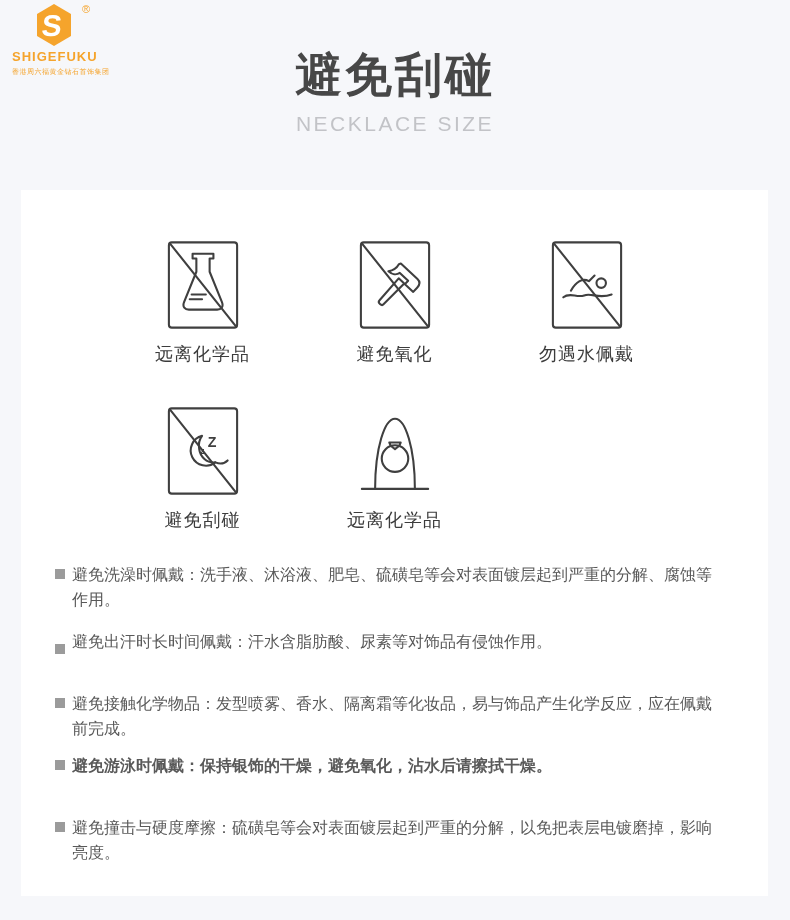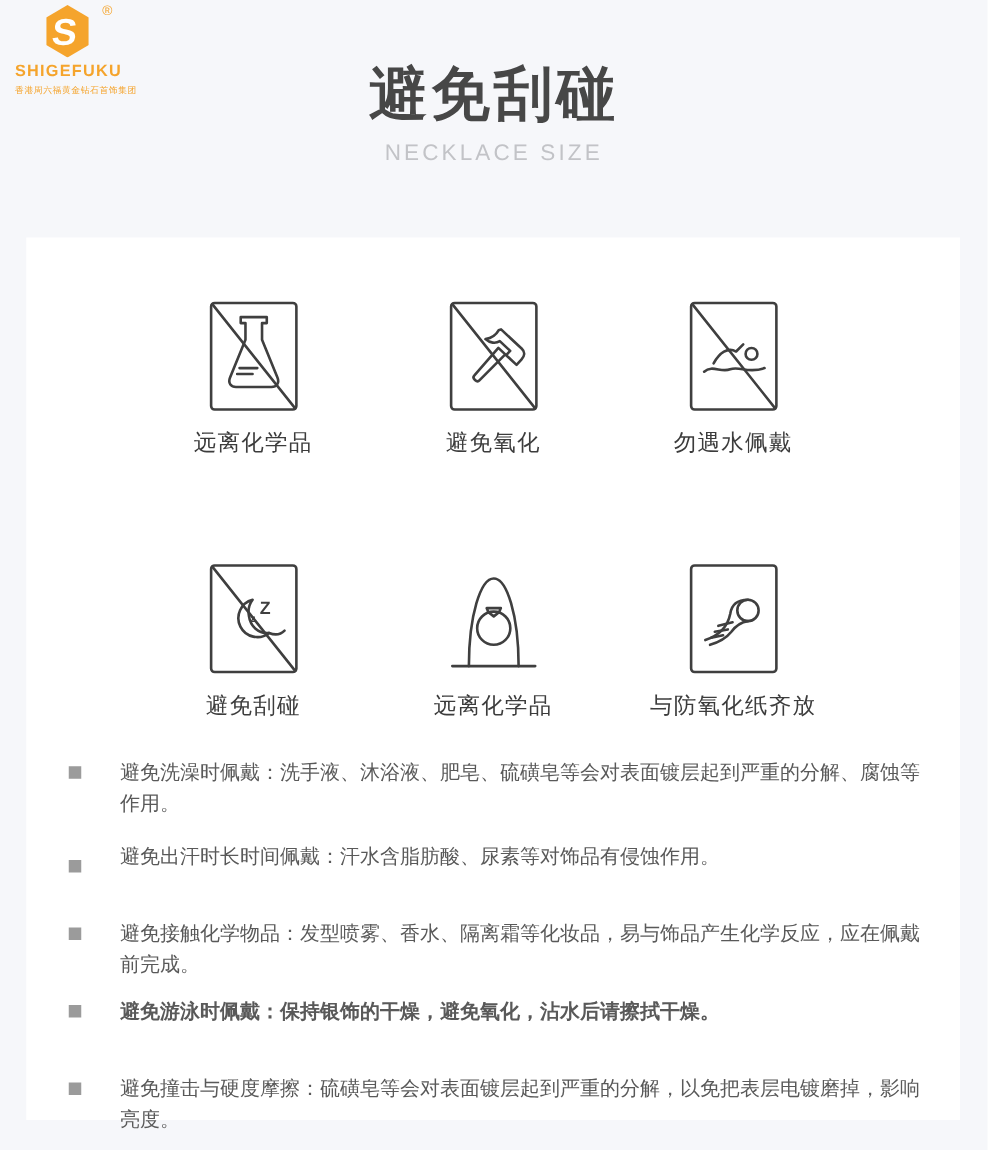--- a/index.html
+++ b/index.html
@@ -18,47 +18,47 @@
   .brand { font-size:13px; font-weight:bold; letter-spacing:1px; margin-top:1px; white-space:nowrap; }
   .tagline { font-size:7px; letter-spacing:0.5px; margin-top:3px; white-space:nowrap; }
   
   .title {
     position:absolute; top:44px; left:0; width:100%;
     text-align:center; font-size:47px; font-weight:600;
     letter-spacing:3px; color:#474747;
   }
   .subtitle {
     position:absolute; top:112px; left:0; width:100%;
-    text-align:center; font-size:18px; letter-spacing:2.5px; color:#c2c3c7;
+    text-align:center; font-size:21px; letter-spacing:2.5px; color:#c2c3c7;
   }
   
   .card {
     position:absolute; left:21px; top:190px;
     width:747px; height:706px; background:#ffffff;
   }
   
   .icon-grid {
     margin-top:50px;
     display:grid;
     grid-template-columns:repeat(3,192px);
     justify-content:center;
-    row-gap:84px;
+    row-gap:40px;
   }
   .icon-cell { display:flex; flex-direction:column; align-items:center; }
   .icon-cell svg { display:block; }
   .icon-label { margin-top:12px; font-size:18px; color:#3c3c3c; letter-spacing:1px; }
   
   .notes {
     list-style:none;
     margin:30px 0 0 34px;
     width:690px;
   }
-  .notes li { display:flex; gap:31px; margin-bottom:17px; }
+  .notes li { display:flex; gap:7px; margin-bottom:17px; }
   .notes li:nth-child(2) { margin-bottom:37px;align-items:flex-end; }
-  .notes li:nth-child(3) { margin-bottom:12px;justify-content:center; }
+  .notes li:nth-child(3) { margin-bottom:12px; }
   .notes li:nth-child(4) { margin-bottom:37px;font-weight:bold; }
   .bullet-square { flex:none; width:10px; height:10px; background:#9b9b9b; margin-top:7px; }
   .note-text { width:655px; font-size:16px; line-height:25px; color:#595959; }
   
   .pict { stroke:#3f3f3f; stroke-width:2.2; fill:none; stroke-linecap:round; stroke-linejoin:round; }
   .pict-fill { fill:#3f3f3f; stroke:none; }
 </style>
 </head>
 <body>
 
@@ -131,30 +131,20 @@
       <figure class="icon-cell">
         <svg width="72" height="90" viewBox="0 0 76 94">
           <path class="pict" d="M3,87 L73,87"></path>
           <path class="pict" d="M17,87 C17,44 27,13 38,13 C49,13 59,44 59,87"></path>
           <circle class="pict" cx="38" cy="55" r="14"></circle>
           <path class="pict" d="M32,38 L44,38 L42.5,41.5 L38,45 L33.5,41.5 Z"></path>
         </svg>
         <figcaption class="icon-label">远离化学品</figcaption>
       </figure>
 
-      <figure class="icon-cell">
-        <svg width="72" height="90" viewBox="0 0 76 94">
-          <rect class="pict" x="2" y="2" width="72" height="90" rx="3"></rect>
-          <circle class="pict" cx="50" cy="40" r="9"></circle>
-          <path class="pict" d="M50,31 C40,31 36,36 35,43 C33,53 26,61 14,65"></path>
-          <path class="pict" d="M50,49 C43,50 39,54 36,58 C32,63 25,67 18,69"></path>
-          <path class="pict" d="M25,53 L37,50 M22,58 L33,56 M19,63 L29,61"></path>
-        </svg>
-        <figcaption class="icon-label">与防氧化纸齐放</figcaption>
-      </figure>
 
     </div>
 
     <ul class="notes">
       <li>
         <span class="bullet-square"></span>
         <span class="note-text">避免洗澡时佩戴：洗手液、沐浴液、肥皂、硫磺皂等会对表面镀层起到严重的分解、腐蚀等作用。</span>
       </li>
       <li>
         <span class="bullet-square"></span>

